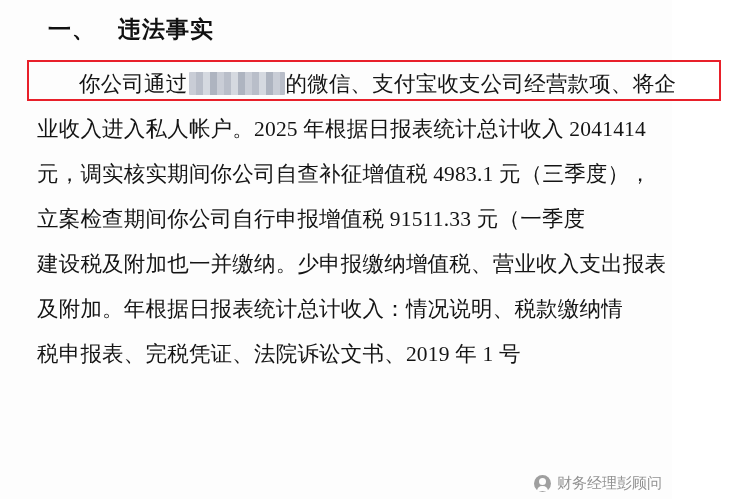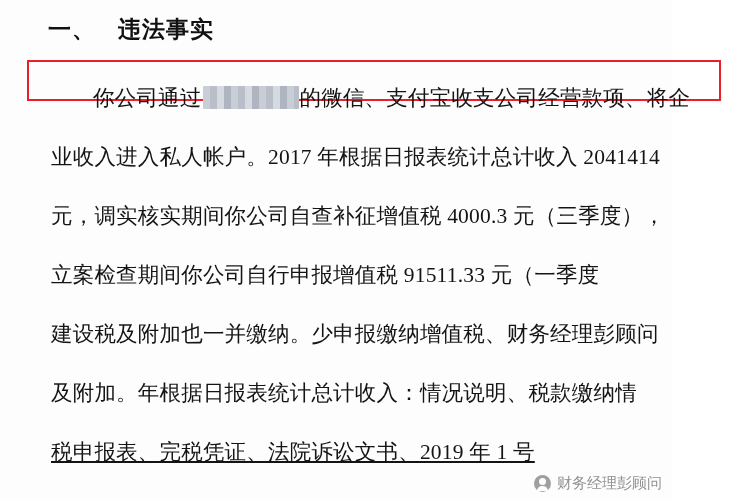--- a/index.html
+++ b/index.html
@@ -59,21 +59,21 @@
     left: 33px;
     top: 60px;
     width: 690px;
     font-size: 21.5px;
     line-height: 41px;
     color: #141414;
     letter-spacing: 0.2px;
     text-align: justify;
   }
   .body-text p {
-    margin: 18px;
+    margin: 4px;
     white-space: nowrap;
   }
   .indent {
     display: inline-block;
     width: 42px;
   }
 
   
   .redact {
     display: inline-block;
@@ -134,40 +134,39 @@
     width: 11px;
     height: 5px;
     border-radius: 5px 5px 0 0;
     background: #fdfdfd;
   }
   .wm-text { white-space: nowrap; }
 
   
   .lastline {
     position: relative;
-    text-decoration: underline;
   }
 </style>
 </head>
 <body>
 
 <div class="page">
 
   <div class="heading">
     <span class="num">一、</span><span>违法事实</span>
   </div>
 
   <div class="redbox"></div>
 
   <div class="body-text">
     <p><span class="indent"></span><span>你公司通过</span><span class="redact"></span><span>的微信、支付宝收支公司经营款项、将企</span></p>
-    <p>业收入进入私人帐户。2017 年根据日报表统计总计收入 2041414</p>
-    <p>元，调实核实期间你公司自查补征增值税 4000.3 元（三季度），</p>
+    <p>业收入进入私人帐户。2025 年根据日报表统计总计收入 2041414</p>
+    <p>元，调实核实期间你公司自查补征增值税 4983.1 元（三季度），</p>
     <p>立案检查期间你公司自行申报增值税 91511.33 元（一季度</p>
-    <p>建设税及附加也一并缴纳。少申报缴纳增值税、财务经理彭顾问</p>
+    <p>建设税及附加也一并缴纳。少申报缴纳增值税、营业收入支出报表</p>
     <p>及附加。年根据日报表统计总计收入：情况说明、税款缴纳情</p>
     <p class="lastline">税申报表、完税凭证、法院诉讼文书、2019 年 1 号</p>
   </div>
 
   <div class="watermark">
     <span class="wm-icon"></span>
     <span class="wm-text">财务经理彭顾问</span>
   </div>
 
 </div>

